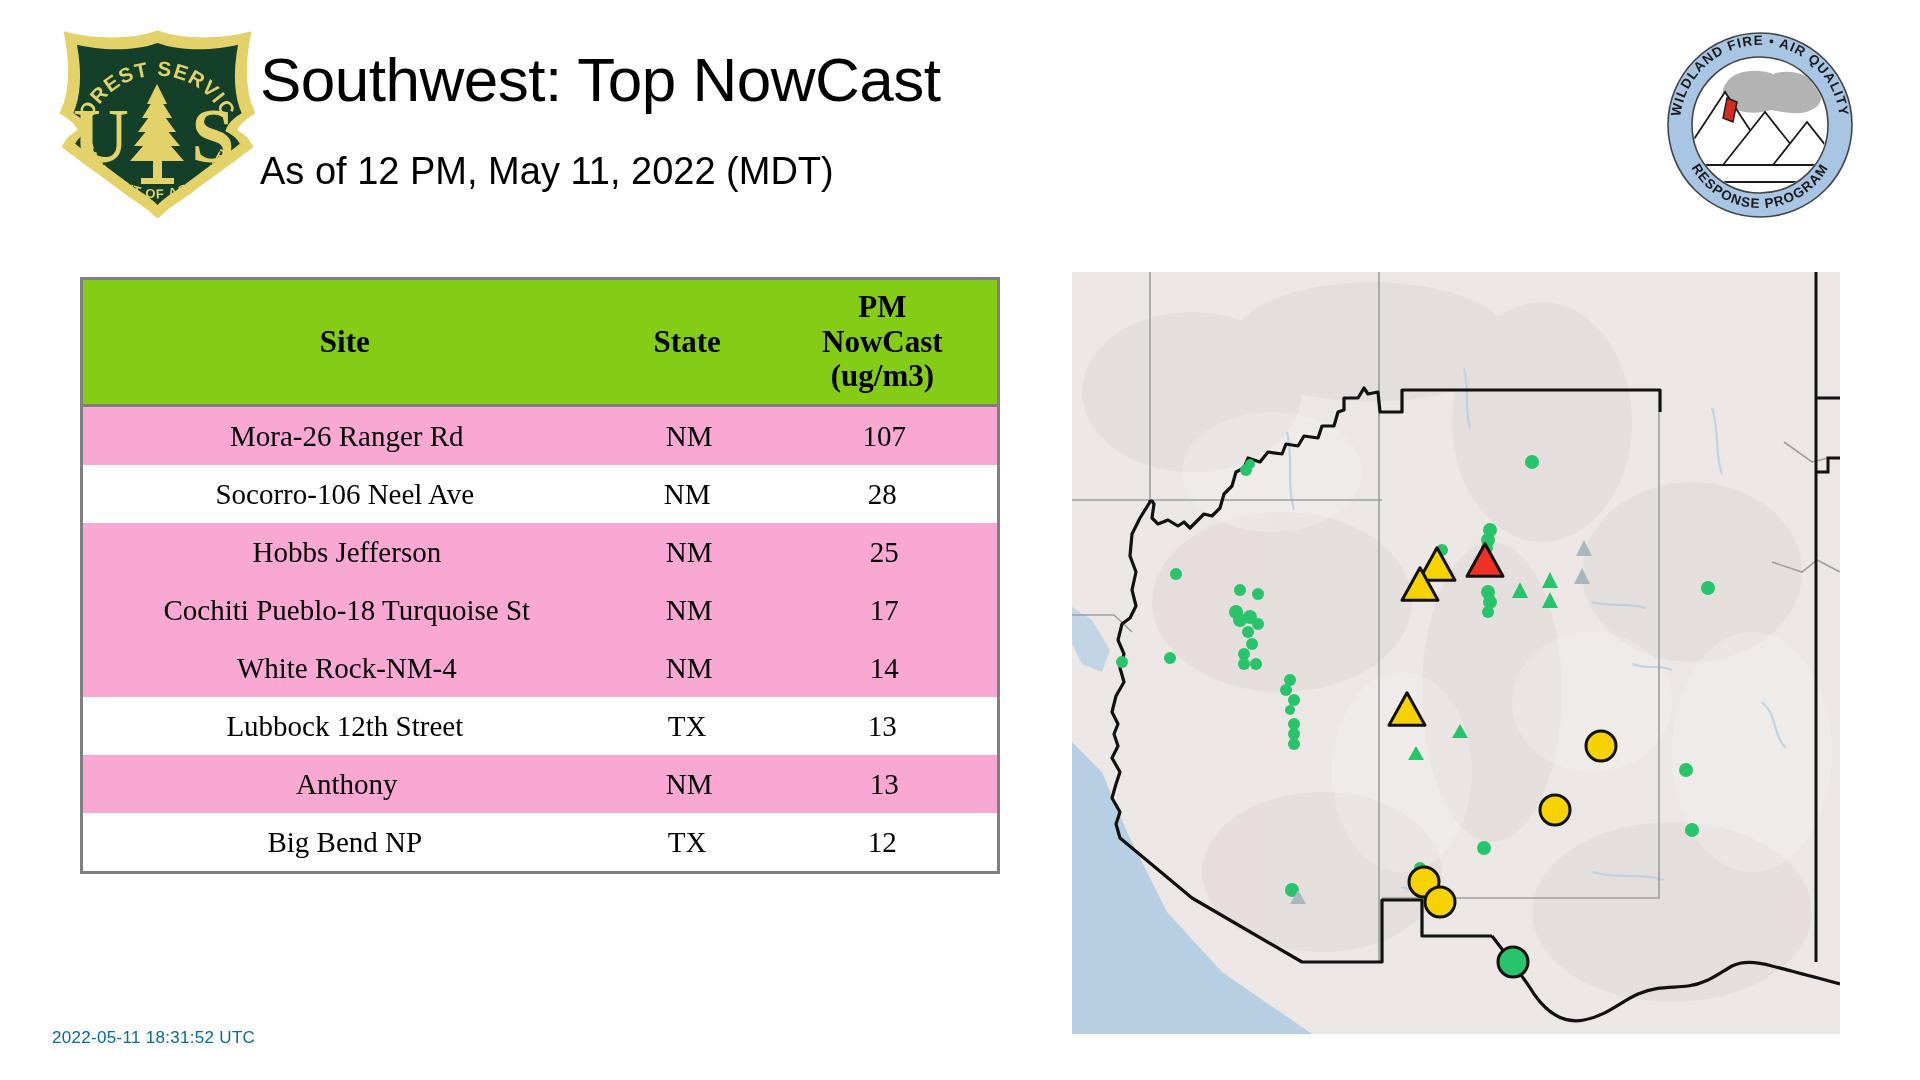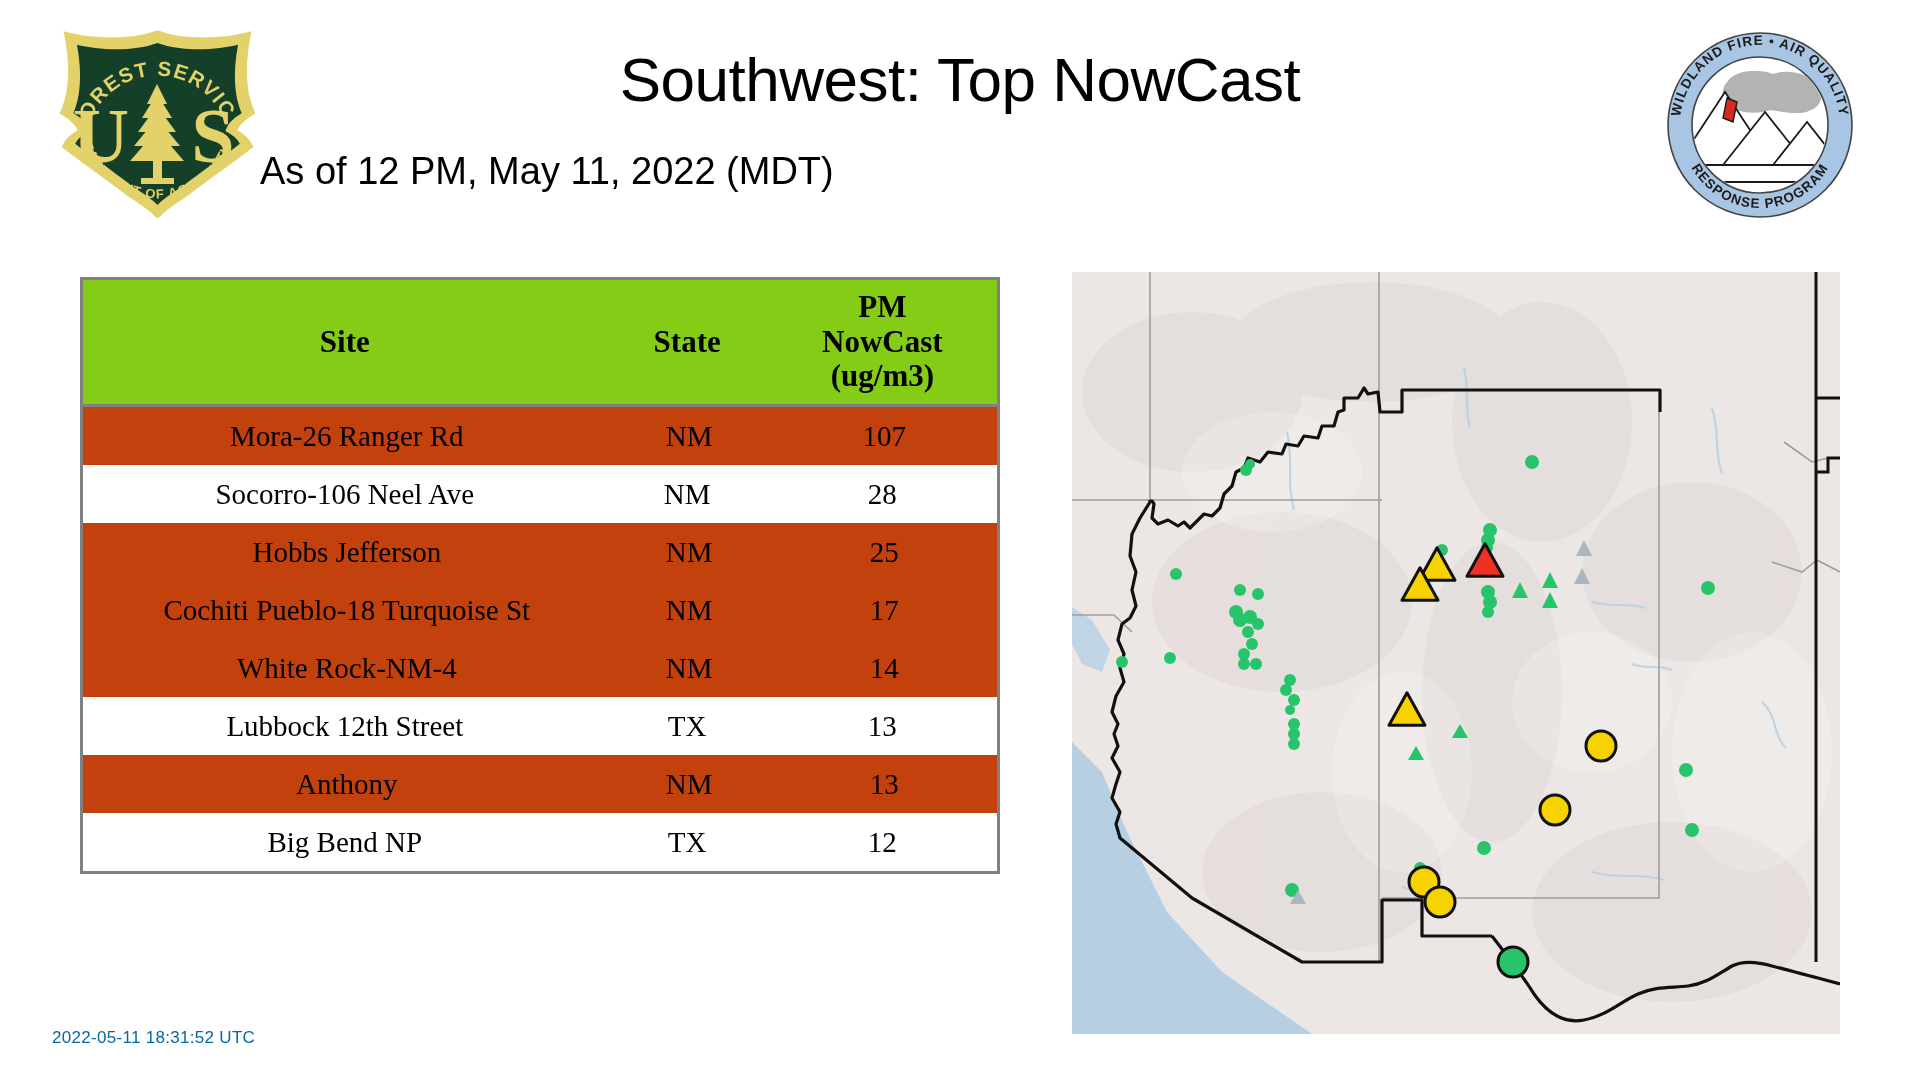--- a/index.html
+++ b/index.html
@@ -27,21 +27,20 @@
   }
   #wfaqrp-logo {
     position: absolute;
     left: 1665px; top: 30px;
     width: 190px; height: 190px;
   }
   #page-title {
     position: absolute;
     left: 260px; top: 44px;
     width: 1400px;
-    text-align: center;
     font-size: 62px;
     font-family: "Liberation Sans Narrow", "Liberation Sans", sans-serif;
     font-weight: 400;
     color: #000;
     letter-spacing: -0.5px;
     white-space: nowrap;
   }
   #page-subtitle {
     position: absolute;
     left: 260px; top: 150px;
@@ -80,21 +79,21 @@
     box-sizing: border-box;
   }
   table.nowcast tbody td {
     font-size: 29px;
     color: #000;
     text-align: center;
     height: 58px;
     padding: 0 4px;
     white-space: nowrap;
   }
-  table.nowcast tbody tr.odd td { background: #c2410c; padding-left: 8px; }
+  table.nowcast tbody tr.odd td { background: #f9a8d4; padding-left: 8px; }
   table.nowcast tbody tr.even td { background: #ffffff; margin-top: 38px; }
   th.col-site, td.col-site { width: 530px; }
   th.col-state, td.col-state { width: 160px; font-family: Liberation Serif, serif; }
   th.col-value, td.col-value { width: 230px; }
 
   
   #timestamp {
     position: absolute;
     left: 52px; top: 1028px;
     font-size: 17px;

